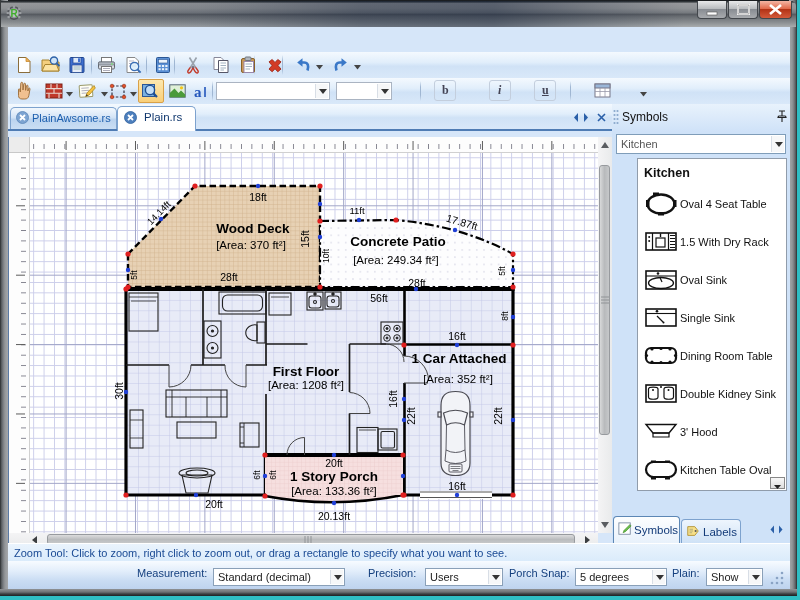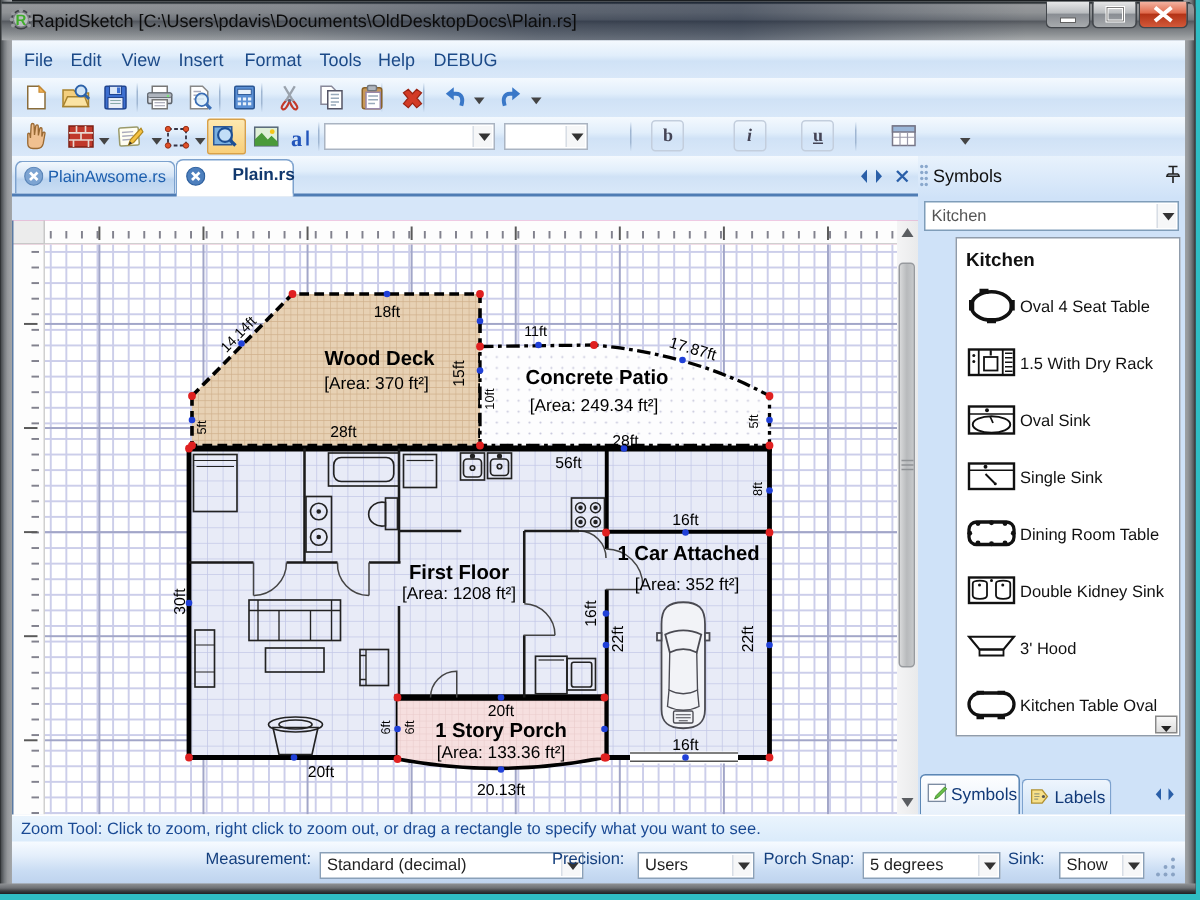--- a/index.html
+++ b/index.html
@@ -35,44 +35,33 @@
         <circle cx="8" cy="1.8" r="1.4" fill="#9a9da1"></circle>
         <circle cx="13.3" cy="4" r="1.3" fill="#9a9da1"></circle>
         <circle cx="14.2" cy="8" r="1.3" fill="#9a9da1"></circle>
         <circle cx="13.3" cy="12" r="1.3" fill="#9a9da1"></circle>
         <circle cx="2.7" cy="4" r="1.3" fill="#9a9da1"></circle>
         <circle cx="1.8" cy="8" r="1.3" fill="#9a9da1"></circle>
         <circle cx="2.7" cy="12" r="1.3" fill="#9a9da1"></circle>
         <circle cx="8" cy="8" r="4.6" fill="#b9bdc0"></circle>
         <text x="8" y="11.6" font-size="10" font-weight="bold" fill="#3fae2a" text-anchor="middle" font-family="Liberation Sans">R</text>
       </svg>
-  <span class="txt">RapidSketch [C:\Users\pdavis\Documents\OldDesktopDocs\Plain.rs]</span>
   <div class="capbtn" style="left:696px;width:30px;border-radius:0 0 4px 4px;background:linear-gradient(to bottom,#e8e9ea 0%,#b9bcbf 45%,#898d93 50%,#a8abae 100%)"><svg width="28" height="17">
           <rect x="9" y="11" width="10" height="3" fill="#fff" stroke="#555" stroke-width="0.6"></rect>
         </svg></div>
   <div class="capbtn" style="left:727px;width:30px;border-radius:0 0 4px 4px;background:linear-gradient(to bottom,#e8e9ea 0%,#b9bcbf 45%,#898d93 50%,#a8abae 100%)"><svg width="28" height="17">
           <rect x="9" y="4" width="11" height="9" fill="none" stroke="#fff" stroke-width="2"></rect>
           <rect x="9" y="4" width="11" height="9" fill="none" stroke="#555" stroke-width="0.5"></rect>
         </svg></div>
   <div class="capbtn" style="left:758px;width:33px;border-radius:0 0 4px 4px;background:linear-gradient(to bottom,#f3b5a4 0%,#e06a4c 45%,#b33316 50%,#d3593a 100%)"><svg width="31" height="17">
           <path d="M10 4 L21 13 M21 4 L10 13" stroke="#fff" stroke-width="2.6"></path>
           <path d="M10 4 L21 13 M21 4 L10 13" stroke="#802812" stroke-width="0.01"></path>
         </svg></div>
  </div>
  <div id="client">
-  <div class="bar" id="menubar" style="top:0;height:25px">
-   <span class="mi" style="left:8px">File</span>
-        <span class="mi" style="left:39px">Edit</span>
-        <span class="mi" style="left:73px">View</span>
-        <span class="mi" style="left:111px">Insert</span>
-        <span class="mi" style="left:155px">Format</span>
-        <span class="mi" style="left:205px">Tools</span>
-        <span class="mi" style="left:244px">Help</span>
-        <span class="mi" style="left:281px">DEBUG</span>
-  </div>
   <div class="bar" id="tb1" style="top:25px;height:26px">
    <div class="vsep" style="left:83px;top:3px;height:20px"></div>
         <div class="vsep" style="left:138px;top:3px;height:20px"></div>
         <div class="vsep" style="left:166px;top:3px;height:20px"></div>
         <div class="vsep" style="left:246px;top:3px;height:20px"></div>
         <div class="vsep" style="left:274px;top:3px;height:20px"></div>
         <svg class="icon" style="left:7px;top:4px" width="18" height="18" viewBox="0 0 18 18">
           <path d="M3.5 1.5 H11 L15 5.5 V16.5 H3.5 Z" fill="#fff" stroke="#8a6d3b"></path>
           <path d="M11 1.5 L11 5.5 H15 Z" fill="#f0b055" stroke="#c88a30" stroke-width="0.8"></path>
         </svg>
@@ -233,30 +222,30 @@
             <circle cx="6.5" cy="6.5" r="6" fill="#7da4d2" stroke="#5a85b8" stroke-width="0.8"></circle>
             <path d="M4 4 L9 9 M9 4 L4 9" stroke="#fff" stroke-width="1.8"></path>
           </svg>
     <span style="position:absolute;left:21px;top:4px;font-size:11px;color:#1d5fae">PlainAwsome.rs</span>
    </div>
    <div style="position:absolute;left:109px;top:2px;width:79px;height:25px;border:1px solid #7da2ce;border-bottom:none;border-radius:5px 5px 0 0;background:#fff">
     <svg class="icon" style="left:6px;top:4px" width="13" height="13" viewBox="0 0 13 13">
             <circle cx="6.5" cy="6.5" r="6" fill="#4d7fbd" stroke="#2d5f9d" stroke-width="0.8"></circle>
             <path d="M4 4 L9 9 M9 4 L4 9" stroke="#fff" stroke-width="1.8"></path>
           </svg>
-    <span style="position:absolute;left:37px;top:4px;font-size:11.5px;font-weight:bold;color:#11386e">Plain.rs</span>
+    <span style="position:absolute;left:26px;top:4px;font-size:11.5px;font-weight:normal;color:#11386e">Plain.rs</span>
    </div>
    <div style="position:absolute;left:110px;top:25px;width:77px;height:2px;background:#fff"></div>
         <svg class="icon" style="left:566px;top:9px" width="36" height="10">
           <path d="M4 0 L0 4.5 L4 9 Z" fill="#2a5fa8"></path>
           <path d="M10 0 L14 4.5 L10 9 Z" fill="#2a5fa8"></path>
           <path d="M24 1 L31 8 M31 1 L24 8" stroke="#2a5fa8" stroke-width="1.6"></path>
         </svg>
   </div>
-  <div id="canvas" style="position:absolute;left:0;top:120px;width:604px;height:296px;background:#ec4899">
+  <div id="canvas" style="position:absolute;left:0;top:110px;width:604px;height:296px;background:#5eead4">
    <div class="abs" style="left:0;top:0;width:22px;height:16px;background:#ececec;border-right:1px solid #c8c8c8;border-bottom:1px solid #c8c8c8"></div>
    <div class="abs" style="left:22px;top:0;width:568px;height:16px;background-color:#fdfdfd;border-bottom:1px solid #d0d0d0;background-image:linear-gradient(to right,#5a5a5a 1px,transparent 1px),linear-gradient(to right,#82828e 1px,transparent 1px);background-size:69.4px 9px,10.4px 5px;background-repeat:repeat-x;background-position:35.6px 4px,3.2px 7px"></div>
    <div class="abs" style="left:0;top:16px;width:22px;height:380px;background-color:#fdfdfd;border-right:1px solid #d0d0d0;background-image:linear-gradient(to bottom,#5a5a5a 1px,transparent 1px),linear-gradient(to bottom,#82828e 1px,transparent 1px);background-size:9px 69.4px,5px 10.4px;background-repeat:repeat-y;background-position:8px 52.3px,13px 4.3px"></div>
    <div id="grid" class="abs" style="left:22px;top:16px;width:568px;height:380px;background-color:#fff;
      background-image:
       linear-gradient(to right,#a2a6c8 1px,transparent 1px),
       linear-gradient(to bottom,#a2a6c8 1px,transparent 1px),
       linear-gradient(to right,#ccceea 1px,transparent 1px),
       linear-gradient(to bottom,#ccceea 1px,transparent 1px);
      background-size:69.4px 69.4px,69.4px 69.4px,10.4px 10.4px,10.4px 10.4px;
@@ -602,35 +591,35 @@
           <path d="M4 0.5 L0.5 4.5 L4 8.5 Z" fill="#2a5fa8"></path>
           <path d="M9 0.5 L12.5 4.5 L9 8.5 Z" fill="#2a5fa8"></path>
         </svg>
   </div>
  </div>
  <div id="statusbar">
       <span>Zoom Tool: Click to zoom, right click to zoom out, or drag a rectangle to specify what you want to see.</span>
     </div>
  <div id="optbar">
   <span class="optlab" style="left:129px">Measurement:</span>
-  <div class="combo" style="left:205px;top:7px;width:176px;height:18px">
+  <div class="combo" style="left:205px;top:7px;width:132px;height:18px">
         <span class="tx">Standard (decimal)</span>
         <div class="ar"></div>
       </div>
   <span class="optlab" style="left:360px">Precision:</span>
   <div class="combo" style="left:417px;top:7px;width:78px;height:18px">
         <span class="tx">Users</span>
         <div class="ar"></div>
       </div>
   <span class="optlab" style="left:501px">Porch Snap:</span>
   <div class="combo" style="left:567px;top:7px;width:92px;height:18px">
         <span class="tx">5 degrees</span>
         <div class="ar"></div>
       </div>
-  <span class="optlab" style="left:664px">Sink:</span>
+  <span class="optlab" style="left:664px">Plain:</span>
   <div class="combo" style="left:698px;top:7px;width:57px;height:18px">
         <span class="tx">Show</span>
         <div class="ar"></div>
       </div>
   <svg class="icon" style="left:760px;top:8px" width="18" height="18">
         <g fill="#8aa3c4">
           <circle cx="14" cy="14" r="1.3"></circle>
           <circle cx="9" cy="14" r="1.3"></circle>
           <circle cx="4" cy="14" r="1.3"></circle>
           <circle cx="14" cy="9" r="1.3"></circle>

